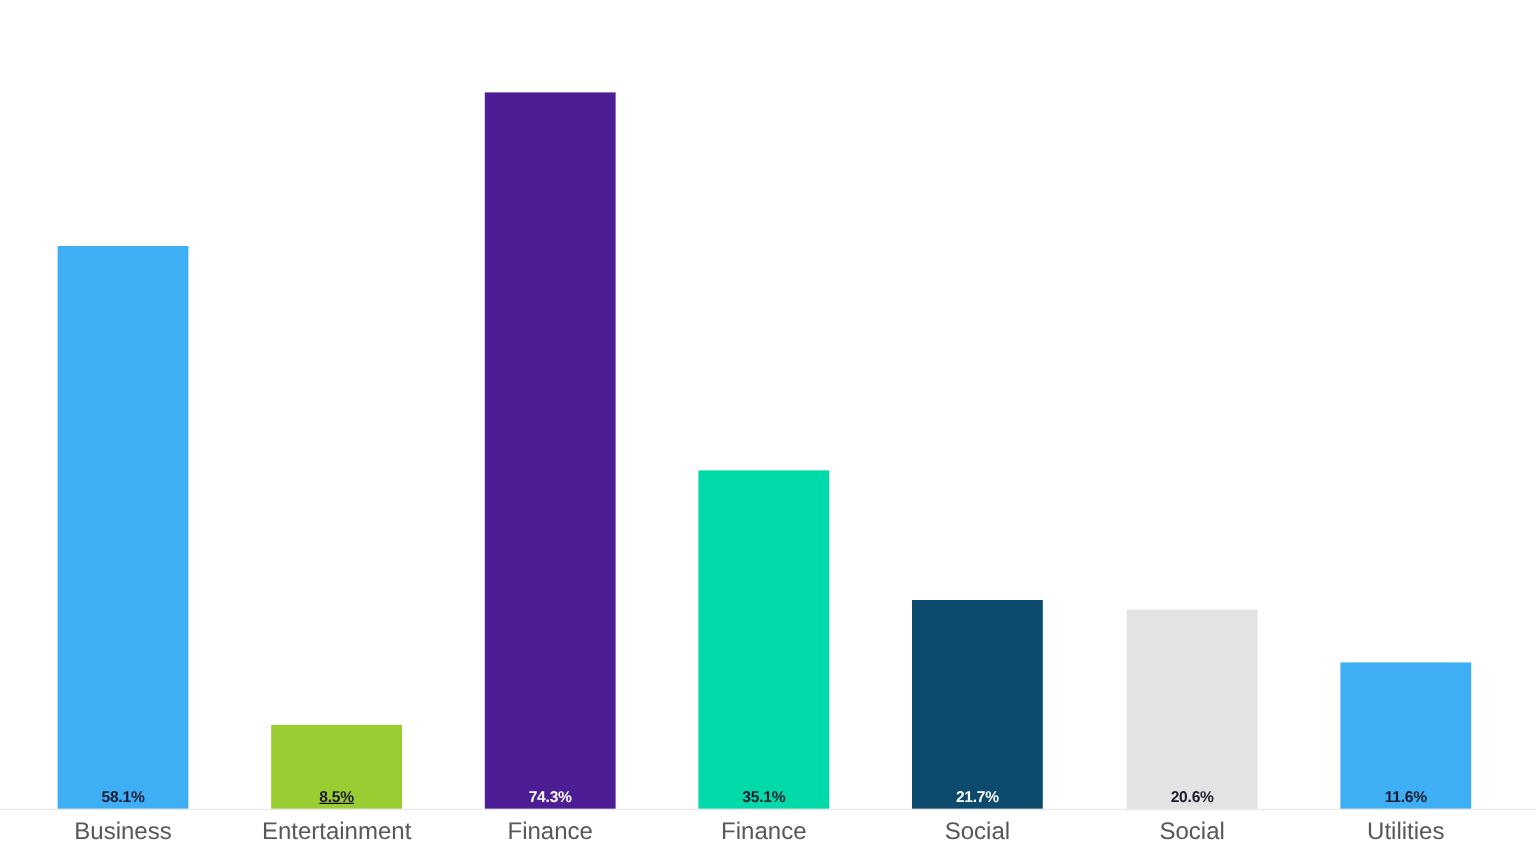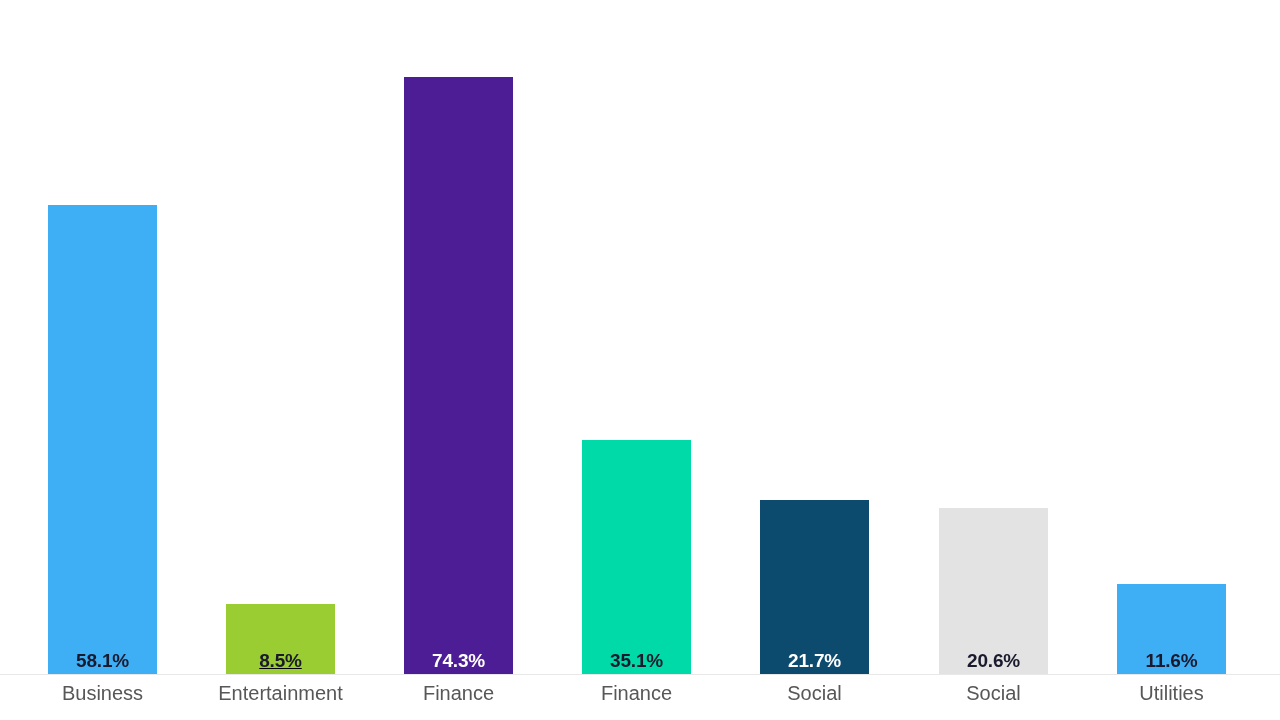--- a/index.html
+++ b/index.html
@@ -51,21 +51,21 @@
   .bar {
     position: relative;
     width: 109px;
     box-sizing: border-box;
     display: flex;
     align-items: flex-end;
     justify-content: center;
   }
 
   .bar-value {
-    font-size: 19px;
+    font-size: 13px;
     font-weight: bold;
     letter-spacing: -0.2px;
     padding-bottom: 4px;
     line-height: 1;
     white-space: nowrap;
   }
 
   .value-dark { color: #1a1a2e; }
   .value-light { color: #ffffff; }
 
@@ -100,39 +100,39 @@
       </div>
     </div>
 
     <div class="bar-group" style="left:404px;">
       <div class="bar" style="height:597px; background:#4c1d95;">
         <span class="bar-value value-light">74.3%</span>
       </div>
     </div>
 
     <div class="bar-group" style="left:582px;">
-      <div class="bar" style="height:234px; background:#00d9a8;">
+      <div class="bar" style="height:282px; background:#00d9a8;">
         <span class="bar-value value-dark">35.1%</span>
       </div>
     </div>
 
     <div class="bar-group" style="left:760px;">
       <div class="bar" style="height:174px; background:#0c4a6e;">
         <span class="bar-value value-light">21.7%</span>
       </div>
     </div>
 
     <div class="bar-group" style="left:939px;">
       <div class="bar" style="height:166px; background:#e3e3e3;">
         <span class="bar-value value-dark">20.6%</span>
       </div>
     </div>
 
     <div class="bar-group" style="left:1117px;">
-      <div class="bar" style="height:90px; background:#3faff5;">
+      <div class="bar" style="height:122px; background:#3faff5;">
         <span class="bar-value value-dark">11.6%</span>
       </div>
     </div>
 
   </div>
 
   <div class="axis-line"></div>
 
   <div class="cat-label" style="left:-7.5px;">Business</div>
   <div class="cat-label" style="left:170.5px;">Entertainment</div>

